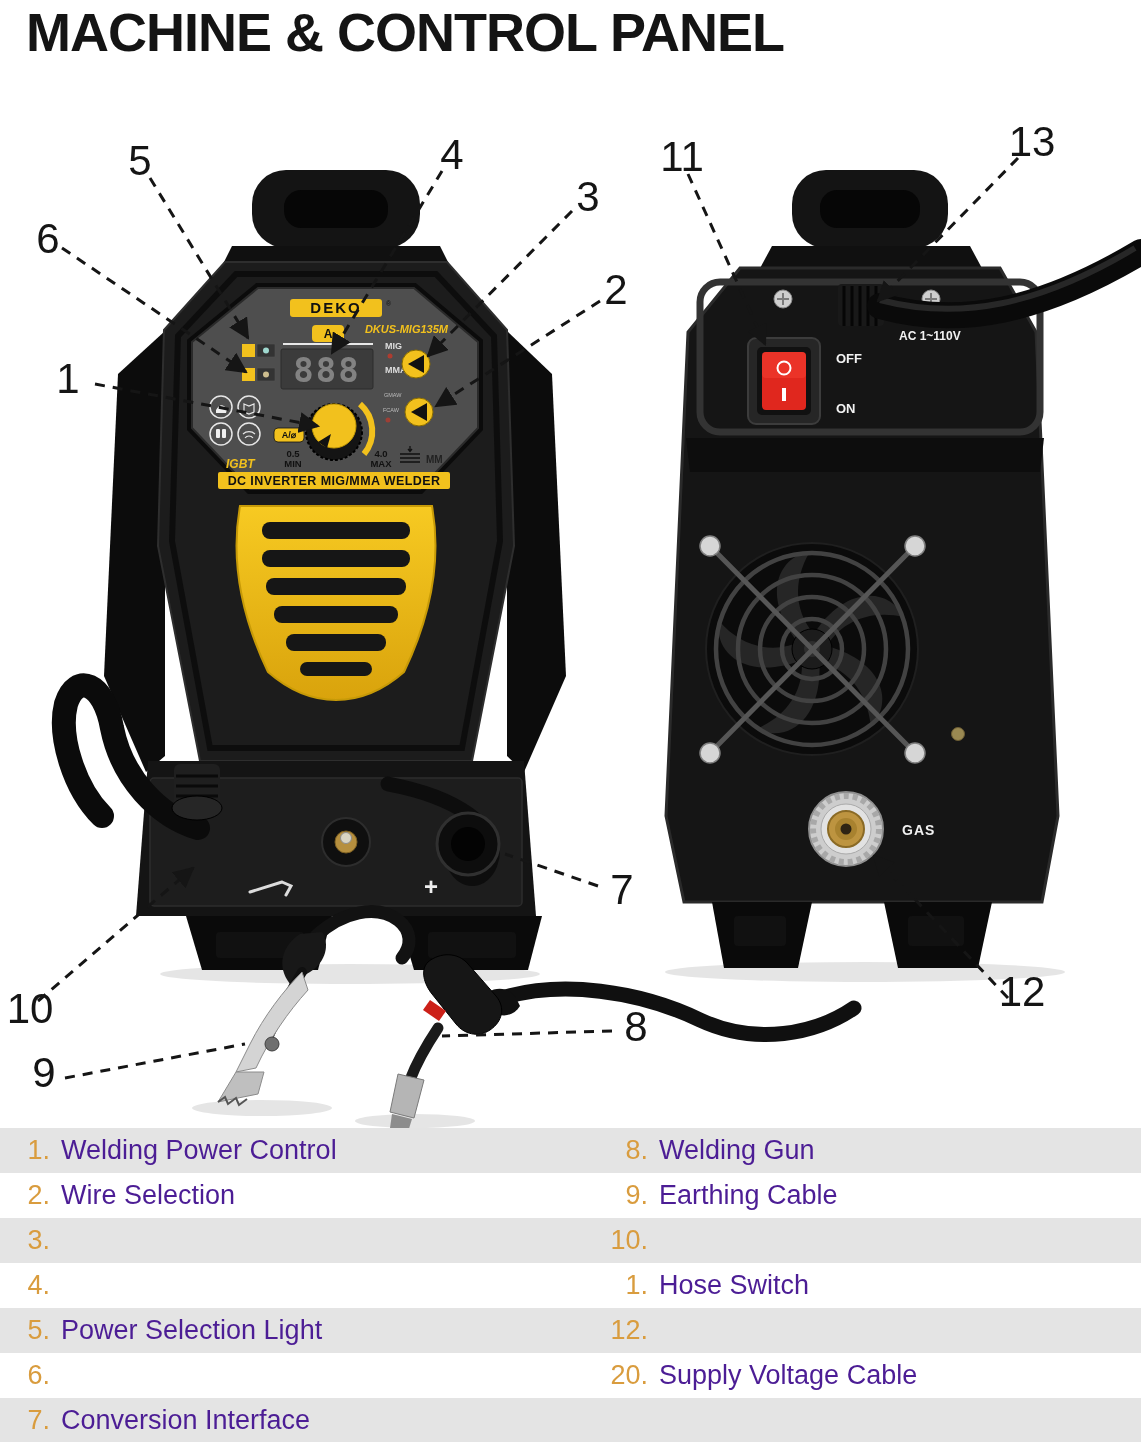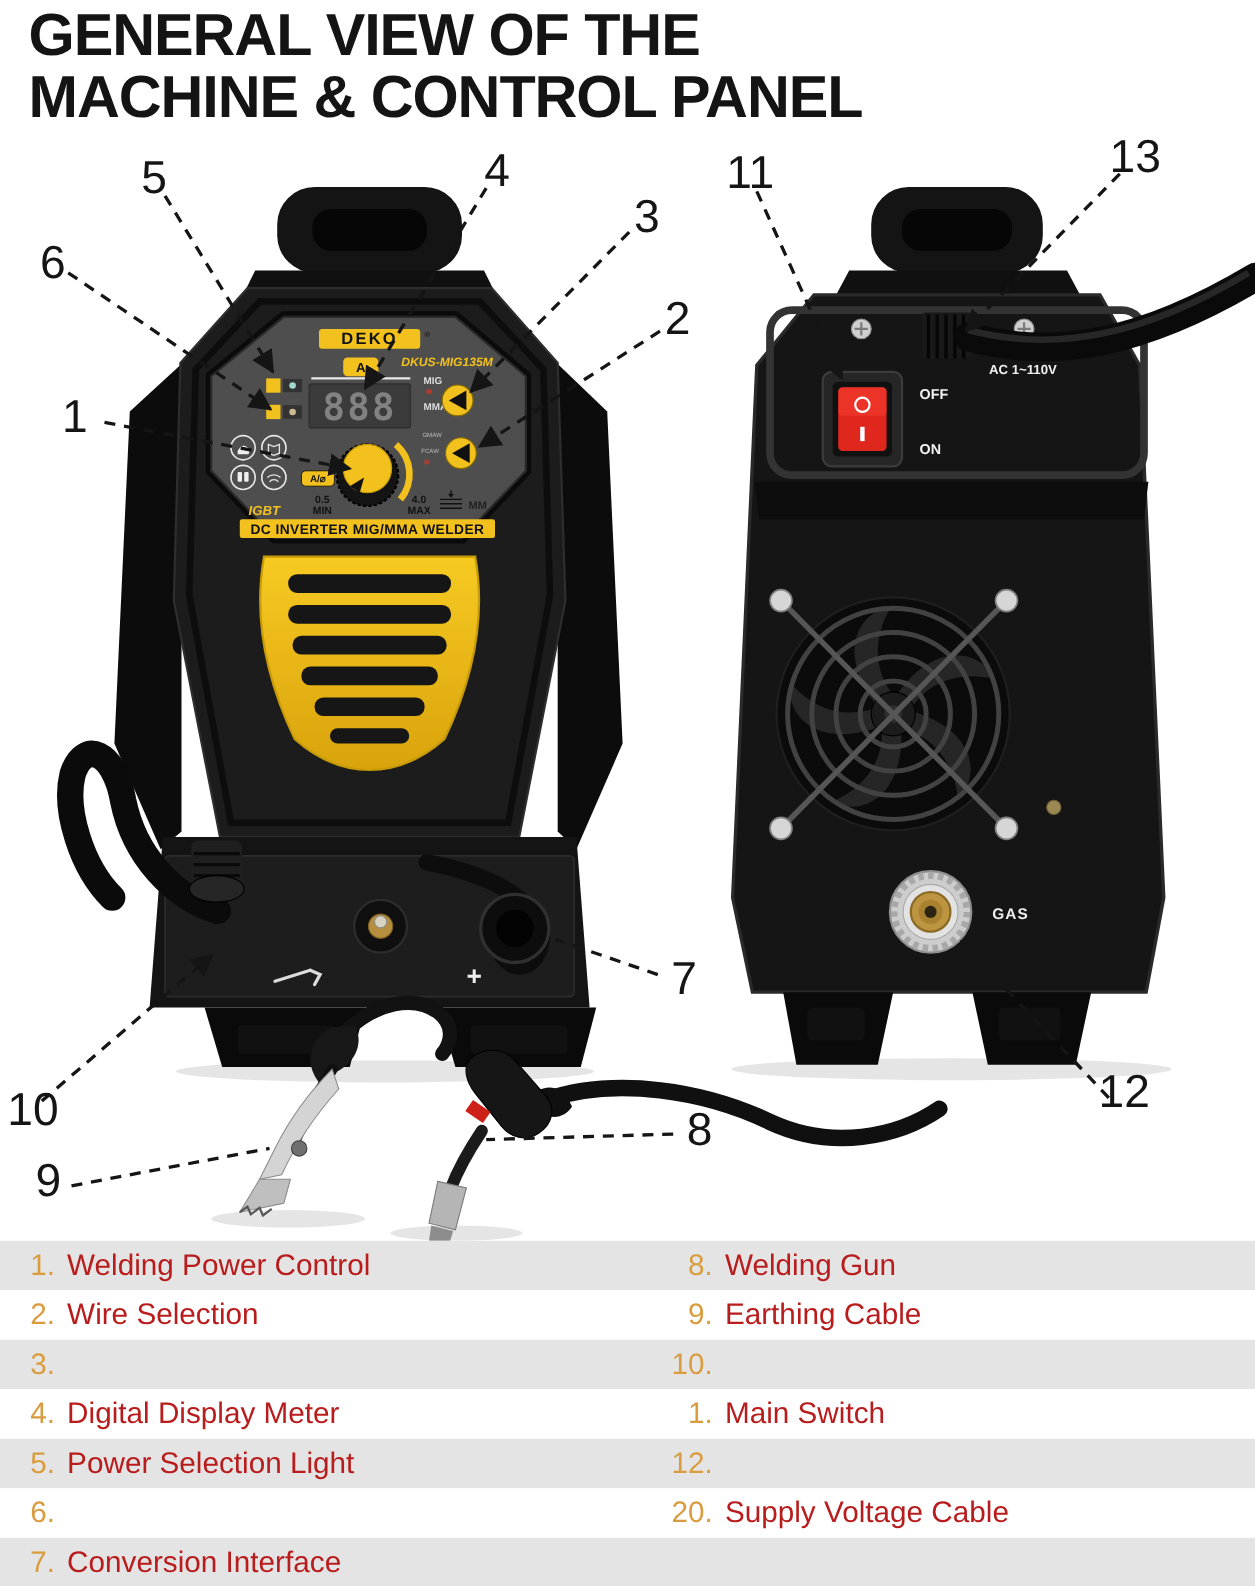--- a/index.html
+++ b/index.html
@@ -17,29 +17,28 @@
   .seg{font-family:"DejaVu Sans Mono",monospace}
   .legend{position:absolute;left:0;top:1128px;width:1141px}
   .legend-row{display:flex;height:45px;align-items:center;background:#fff}
   .legend-row.stripe{background:var(--stripe)}
   .cell{display:flex;align-items:center;height:100%}
   .cell.left{width:578px;padding-left:6px}
   .cell.right{flex:1;padding-left:14px}
   .num{display:inline-block;width:44px;text-align:right;font-size:27px;
        color:var(--legend-num);margin-right:11px;flex:none}
   .cell.right .num{width:56px}
-  .lbl{font-size:27px;color:#b91c1c;white-space:nowrap}
+  .lbl{font-size:27px;color:#4c1d95;white-space:nowrap}
 </style>
 </head>
 <body>
 
 <div class="page">
 
   <div class="title">
-    <div>GENERAL VIEW OF THE</div>
     <div>MACHINE &amp; CONTROL PANEL</div>
   </div>
 
   <div class="diagram">
   <svg viewBox="0 0 1141 1012">
     <defs>
       <marker id="arrow" viewBox="0 0 10 10" refX="9" refY="5" markerWidth="7" markerHeight="7" orient="auto-start-reverse">
         <path d="M0,0 L10,5 L0,10 Z" fill="#151515"></path>
       </marker>
       <linearGradient id="ventG" x1="0" y1="0" x2="0" y2="1">
@@ -337,25 +336,24 @@
       <div class="cell left">
           <span class="num">3.</span>
         </div>
       <div class="cell right">
           <span class="num">10.</span>
         </div>
     </div>
     <div class="legend-row">
       <div class="cell left">
           <span class="num">4.</span>
-          <span class="lbl">Digital Display Meter</span>
         </div>
       <div class="cell right">
           <span class="num">1.</span>
-          <span class="lbl">Main Switch</span>
+          <span class="lbl">Hose Switch</span>
         </div>
     </div>
     <div class="legend-row stripe">
       <div class="cell left">
           <span class="num">5.</span>
           <span class="lbl">Power Selection Light</span>
         </div>
       <div class="cell right">
           <span class="num">12.</span>
         </div>

